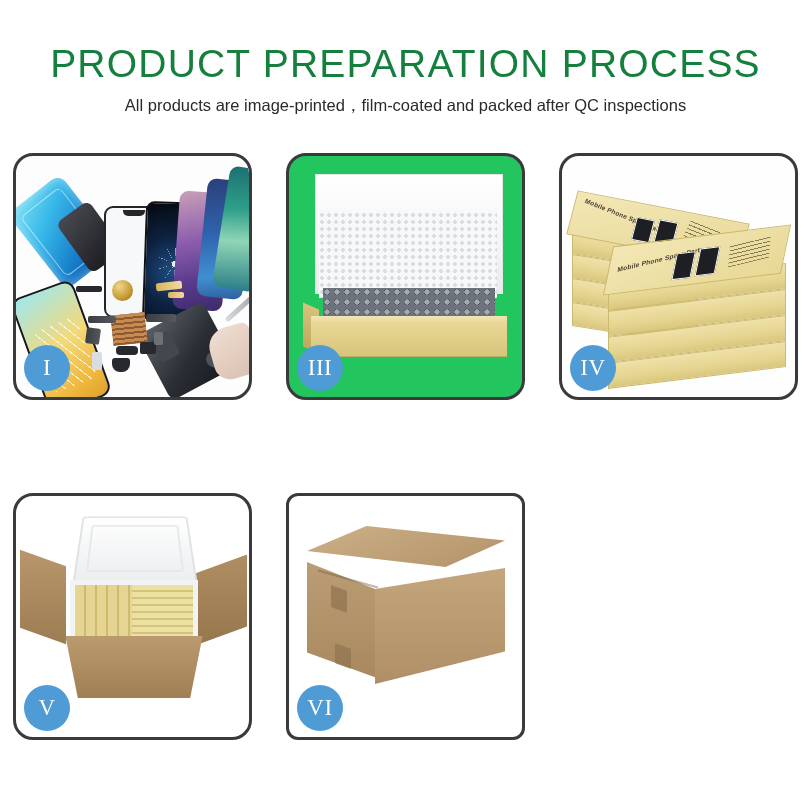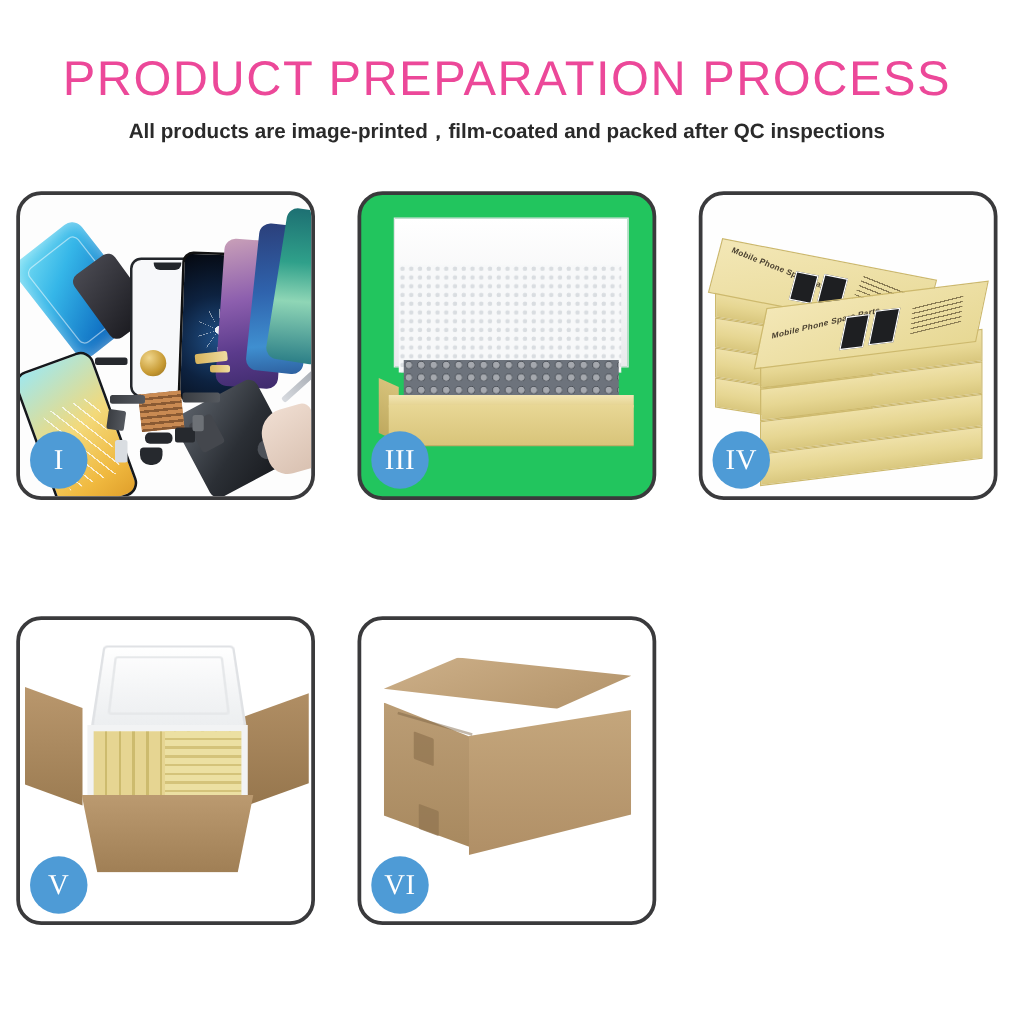--- a/index.html
+++ b/index.html
@@ -27,33 +27,32 @@
     position: absolute;
     top: 0; left: 0; right: 0;
     text-align: center;
     padding-top: 44px;
   }
   .title {
     font-family: "Liberation Sans", sans-serif;
     font-size: 39px;
     letter-spacing: 1.2px;
     font-weight: 400;
-    color: #ec4899;
+    color: #15803d;
     line-height: 1;
     margin: 0;
     white-space: nowrap;
   }
   .subtitle {
     font-family: "Liberation Sans", sans-serif;
     font-size: 16.5px;
     color: #2a2a2a;
     margin: 14px 0 0 0;
     line-height: 1;
     white-space: nowrap;
-    font-weight: bold;
   }
 
   
   .grid {
     position: absolute;
     left: 13px;
     top: 153px;
     width: 785px;
     height: 600px;
     display: grid;
@@ -410,21 +409,21 @@
     background: repeating-linear-gradient(0deg,#ece0a2 0 5px,#d4c37a 5px 7px);
   }
   .carton-body {
     position:absolute; left: 40px; top: 140px;
     width: 156px; height: 62px;
     background: linear-gradient(180deg,#bb9a70,#a07f55);
     clip-path: polygon(6% 0, 94% 0, 86% 100%, 14% 100%);
   }
 
   
-  .p6 { background:#ffffff; }
+  .p6 { background:#ffffff;border-radius:12px; }
   .carton {
     position:absolute; left: 18px; top: 30px;
     width: 198px; height: 158px;
   }
   .c-top {
     position:absolute; left: 0; top: 0;
     width: 198px; height: 66px;
     background: linear-gradient(160deg,#cdb089 0%,#bb9c73 55%,#ab8c64 100%);
     clip-path: polygon(30% 0, 100% 22%, 70% 62%, 0 38%);
   }

